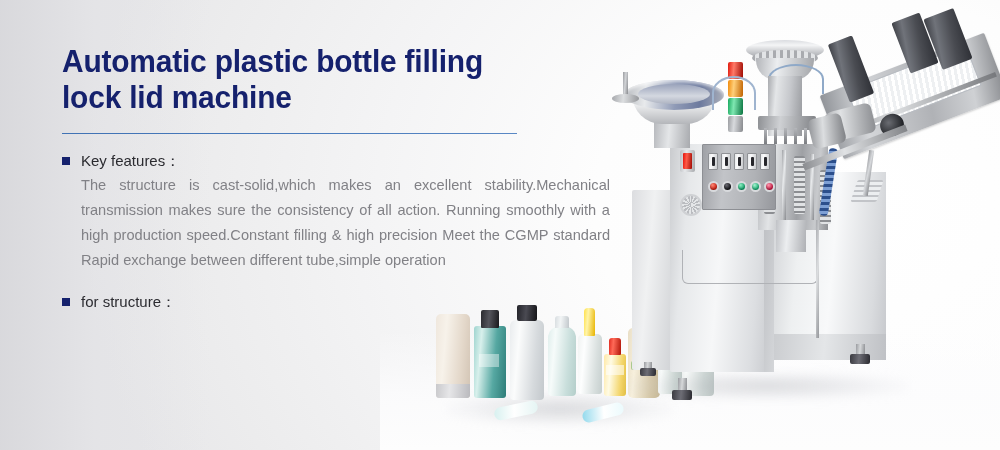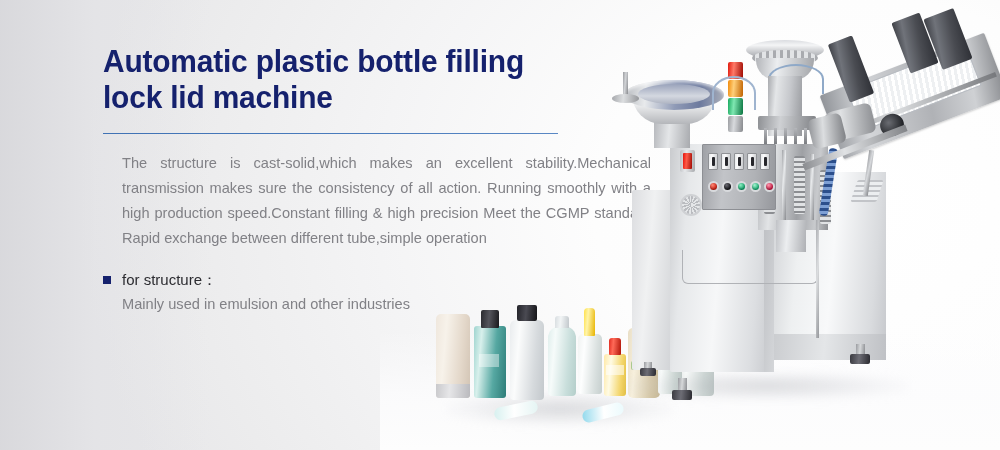--- a/index.html
+++ b/index.html
@@ -24,21 +24,21 @@
     background:linear-gradient(90deg, rgba(205,205,210,.55) 0%, rgba(220,220,225,.28) 45%, rgba(255,255,255,0) 100%);
     pointer-events:none;
   }
   .bg-floor {
     position:absolute; left:380px; bottom:0; width:620px; height:120px;
     background:linear-gradient(180deg, rgba(255,255,255,0) 0%, rgba(252,252,253,.85) 55%, #fdfdfd 100%);
     pointer-events:none;
   }
 
   
-  .text-col { position:absolute; left:62px; top:44px; width:548px;margin-left:41px; }
+  .text-col { position:absolute; left:62px; top:44px; width:548px; }
 
   .title {
     color:#15216d;
     font-size:31px;
     line-height:36px;
     font-weight:bold;
     letter-spacing:-0.2px;
     transform:scaleX(.965);
     transform-origin:left top;
     white-space:pre-line;
@@ -495,29 +495,32 @@
   <div class="bg-floor"></div>
 
   <div class="text-col">
 
     <div class="title">Automatic plastic bottle filling
 lock lid machine</div>
 
     <div class="divider"></div>
 
     <div class="bullet-block">
+      <div class="bullet-head">
+        <span class="sq"></span>
+        <span class="bullet-head-label">Key features：</span>
+      </div>
       <div class="body-text">The structure is cast-solid,which makes an excellent stability.Mechanical transmission makes sure the consistency of all action. Running smoothly with a high production speed.Constant filling &amp; high precision Meet the CGMP standard Rapid exchange between different tube,simple operation</div>
     </div>
 
     <div class="bullet-block second">
       <div class="bullet-head">
         <span class="sq"></span>
         <span class="bullet-head-label">for structure：</span>
       </div>
-      <div class="body-text nojust">Mainly used in emulsion and other industries</div>
     </div>
 
   </div>
 
   <div class="bottles">
     <div class="shadow"></div>
     <div class="b tube-beige"></div>
     <div class="b bot-teal"></div>
     <div class="b bot-frost1"></div>
     <div class="b bot-round"></div>

